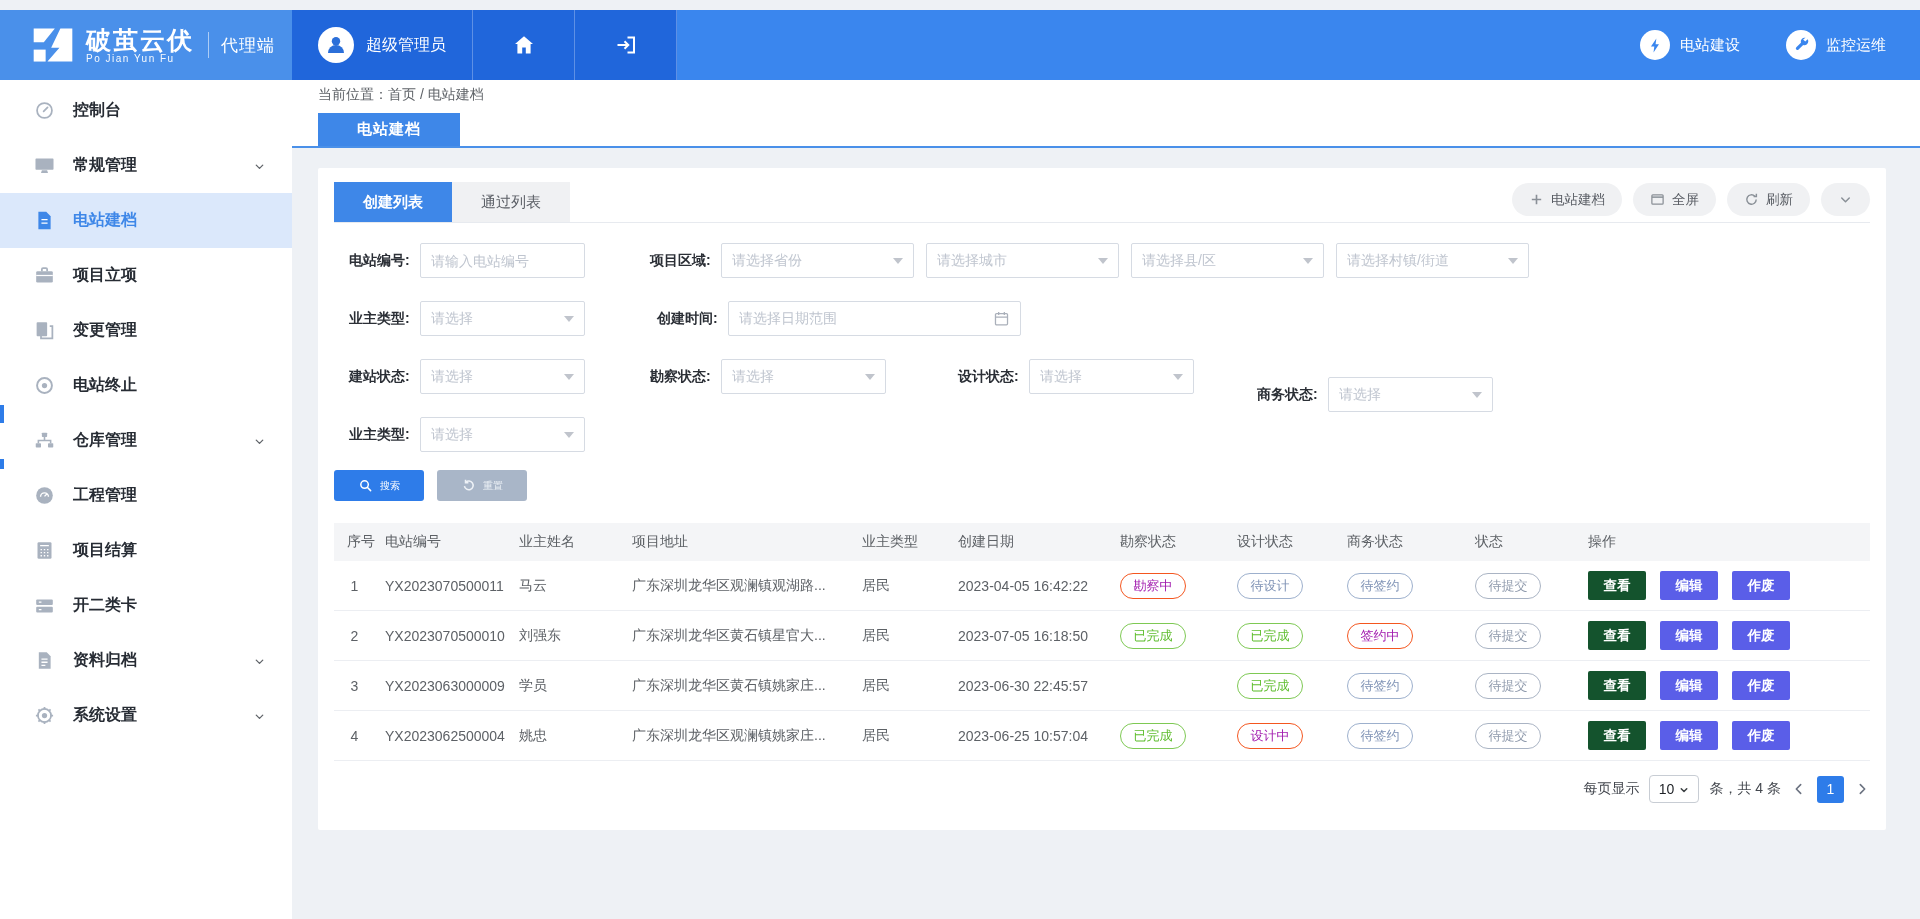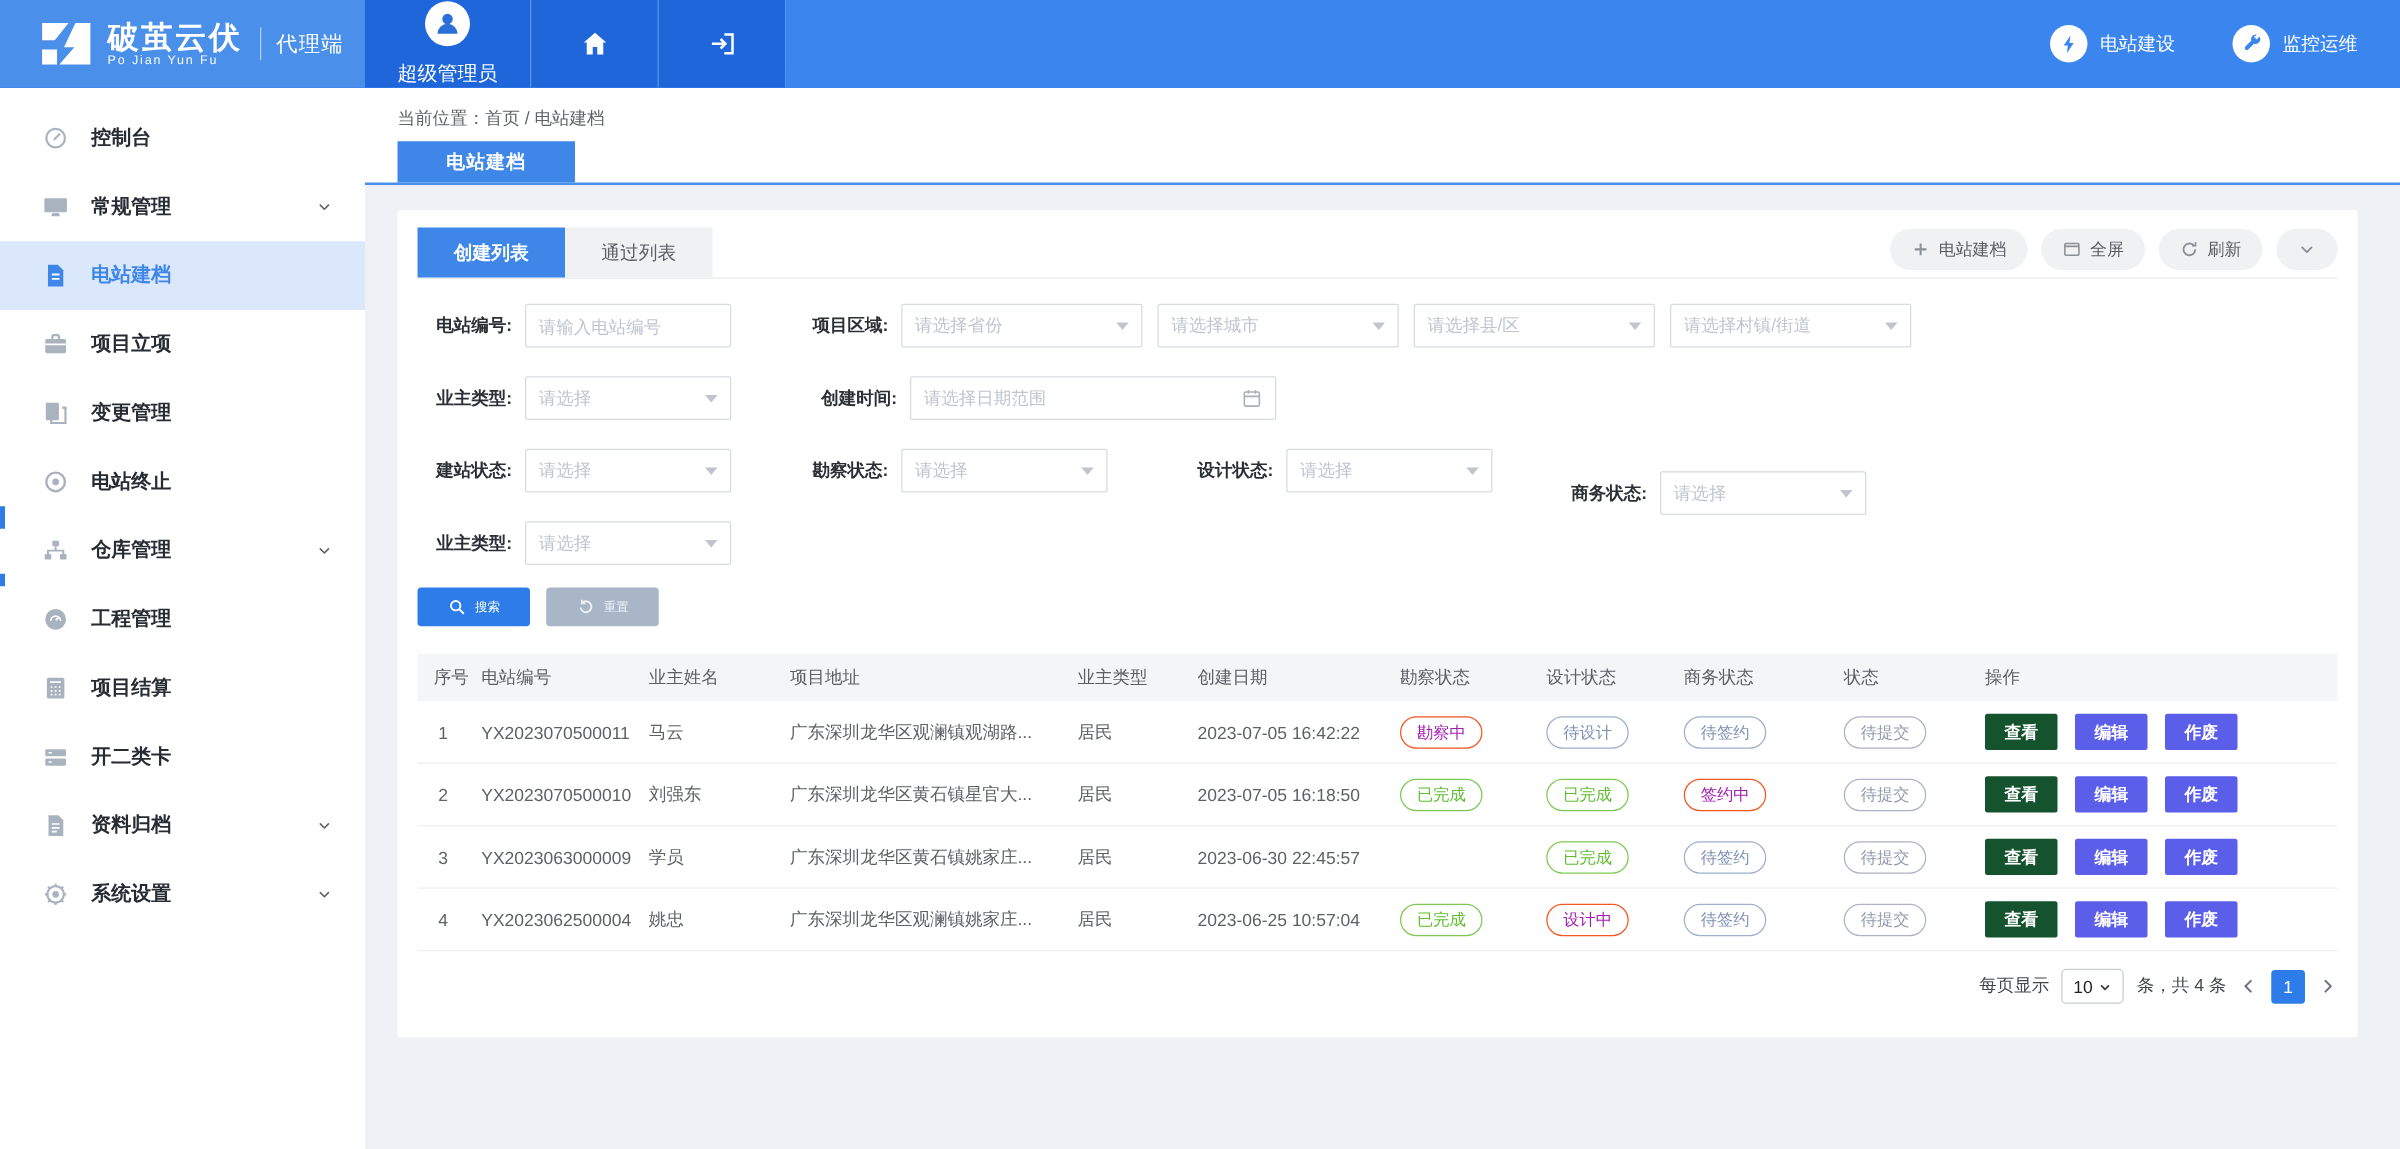--- a/index.html
+++ b/index.html
@@ -1,31 +1,31 @@
 <!DOCTYPE html>
 <html><head>
 <meta charset="utf-8">
 <style>
   * { margin:0; padding:0; box-sizing:border-box; }
   html,body { width:1920px; height:919px; overflow:hidden;
     font-family:"Liberation Sans","DejaVu Sans",sans-serif; background:#eef1f5; }
   button { font-family:inherit; border:none; cursor:pointer; background:none; }
 
   
-  .hd { position:fixed; top:0; left:0; width:1920px; height:70px; display:flex; color:#fff; z-index:10; }
+  .hd { position:fixed; top:10px; left:0; width:1920px; height:70px; display:flex; color:#fff; z-index:10; }
   .hd-logo { width:292px; background:#4a90ea; display:flex; align-items:center; padding-left:30px; flex:none; }
   .logo-mark { width:46px; height:38px; flex:none; }
   .logo-mark svg { width:100%; height:100%; }
   .logo-text { margin-left:10px; }
   .logo-title { font-size:25px; font-weight:700; letter-spacing:2px; line-height:26px; }
   .logo-sub { font-size:10px; letter-spacing:1.5px; opacity:.95; }
   .logo-divider { width:1px; height:26px; background:rgba(255,255,255,.55); margin:0 12px 0 14px; }
   .logo-tag { font-size:17px; letter-spacing:1px; }
   .hd-user { display:flex; background:#2066db; flex:none; }
-  .hd-cell { display:flex; align-items:center; justify-content:center; border-right:1px solid rgba(255,255,255,.28);flex-direction:column; }
+  .hd-cell { display:flex; align-items:center; justify-content:center; border-right:1px solid rgba(255,255,255,.28); }
   .user-cell { padding:0 26px; gap:12px; }
   .avatar { width:36px; height:36px; border-radius:50%; background:#fff; color:#2b6fd9; display:flex; align-items:center; justify-content:center; }
   .avatar svg { width:24px; height:24px; }
   .user-name { font-size:16px; }
   .icon-cell { width:102px; }
   .icon-cell span { width:24px; height:24px; display:block; }
   .icon-cell svg { width:100%; height:100%; }
   .hd-fill { flex:1; background:#3a86ee; display:flex; align-items:center; }
   .hd-nav { margin-left:auto; display:flex; gap:46px; padding-right:34px; }
   .hd-nav-item { display:flex; align-items:center; gap:10px; font-size:15px; cursor:pointer; }
@@ -469,21 +469,21 @@
         <div class="th">操作</div>
       </div>
       <div class="t-body">
 
       <div class="t-row t-grid">
             <div class="td c-idx">1</div>
             <div class="td">YX2023070500011</div>
             <div class="td">马云</div>
             <div class="td">广东深圳龙华区观澜镇观湖路...</div>
             <div class="td">居民</div>
-            <div class="td">2023-07-05 16:42:22</div>
+            <div class="td">2023-04-05 16:42:22</div>
             <div class="td"><span class="pill tone-warn">勘察中</span></div>
             <div class="td"><span class="pill tone-wait">待设计</span></div>
             <div class="td"><span class="pill tone-wait">待签约</span></div>
             <div class="td"><span class="pill tone-pend">待提交</span></div>
             <div class="td c-actions">
               <button class="act act-view">查看</button>
               <button class="act act-edit">编辑</button>
               <button class="act act-void">作废</button>
             </div>
           </div>

